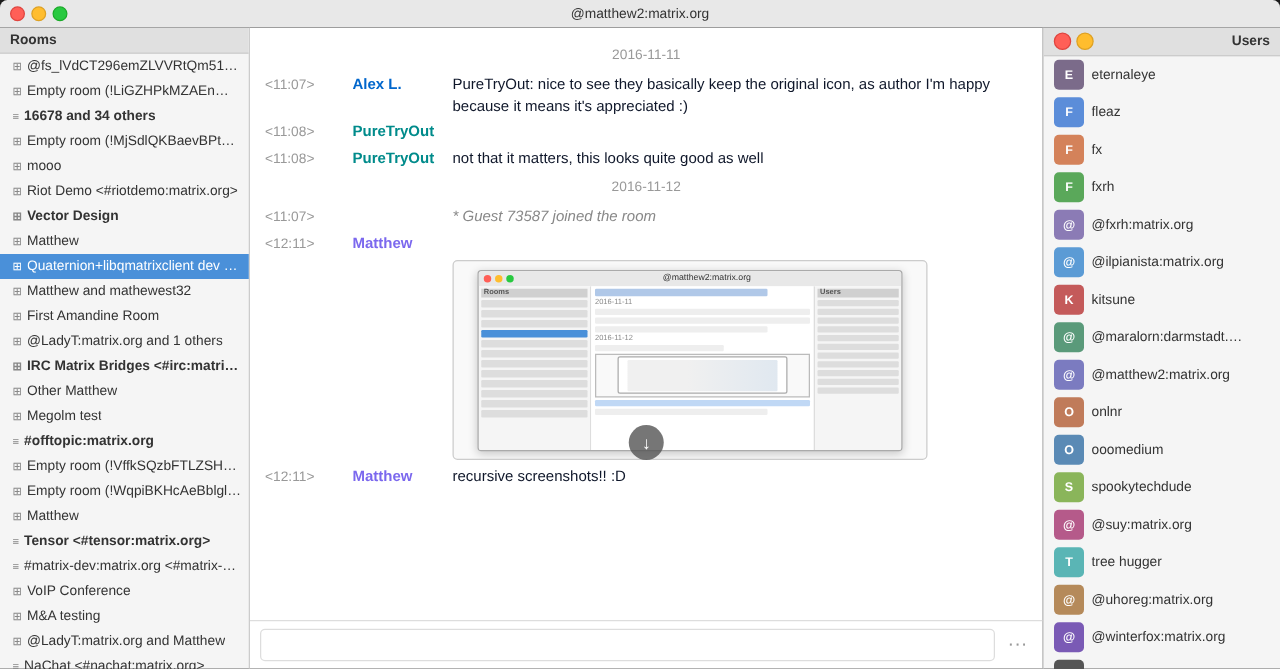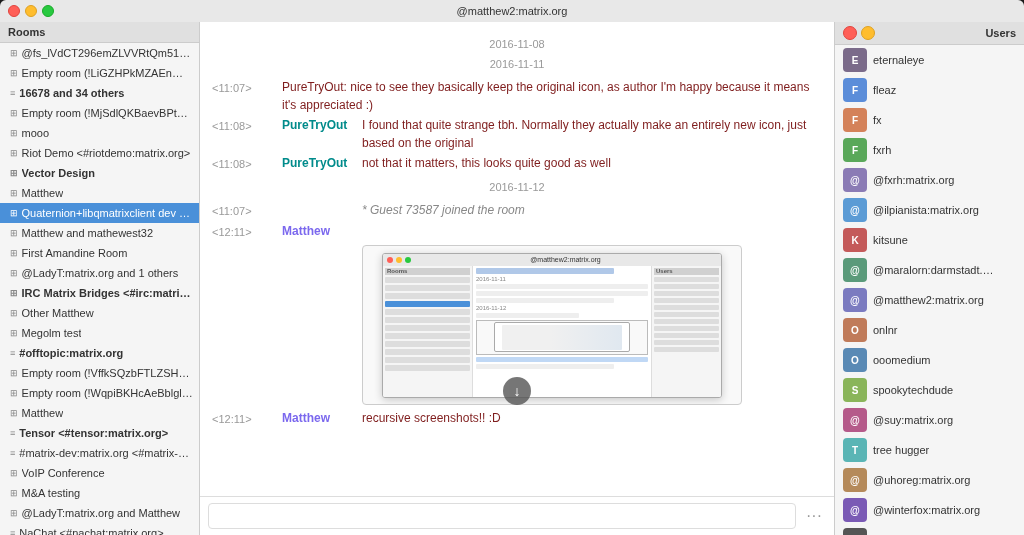--- a/index.html
+++ b/index.html
@@ -138,21 +138,21 @@
       color: #0066cc;
       width: 80px;
       flex-shrink: 0;
       overflow: hidden;
       text-overflow: ellipsis;
     }
     .msg-sender.puretrout { color: #008b8b; }
     .msg-sender.matthew { color: #7b68ee; }
     .msg-content {
       flex: 1;
-      color: #7f1d1d;
+      color: #0f172a;
       word-break: break-word;
     }
     .link-block {
       font-size: 12px;
       color: #333;
       padding: 6px 0;
     }
     .link-block a { color: #0066cc; }
 
     .screenshot-preview {
@@ -471,32 +471,31 @@
           <span class="room-icon">≡</span>
           <span style="overflow: hidden; text-overflow: ellipsis; white-space: nowrap;">NaChat &lt;#nachat:matrix.org&gt;</span>
         </div>
       </div>
   </div>
 
   <div class="chat-area">
     <div class="chat-messages" style="position:relative;">
 
 
-      <div class="date-divider">2016-11-08</div>
       <div class="date-divider">2016-11-11</div>
 
       <div class="message-row">
         <span class="msg-time">&lt;11:07&gt;</span>
+        <span class="msg-sender">Alex L.</span>
         <span class="msg-content">PureTryOut: nice to see they basically keep the original icon, as author I'm happy because it means it's appreciated :)</span>
       </div>
 
       <div class="message-row">
         <span class="msg-time">&lt;11:08&gt;</span>
         <span class="msg-sender puretrout">PureTryOut</span>
-        <span class="msg-content">I found that quite strange tbh. Normally they actually make an entirely new icon, just based on the original</span>
       </div>
 
       <div class="message-row">
         <span class="msg-time">&lt;11:08&gt;</span>
         <span class="msg-sender puretrout">PureTryOut</span>
         <span class="msg-content">not that it matters, this looks quite good as well</span>
       </div>
 
       <div class="date-divider">2016-11-12</div>
 

